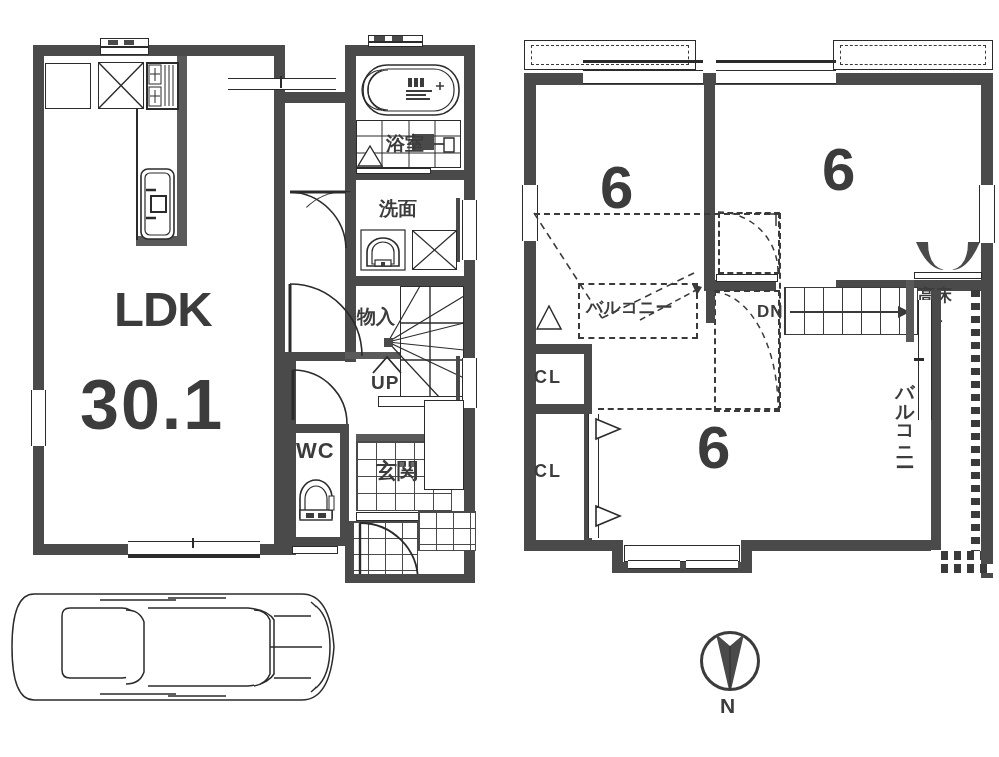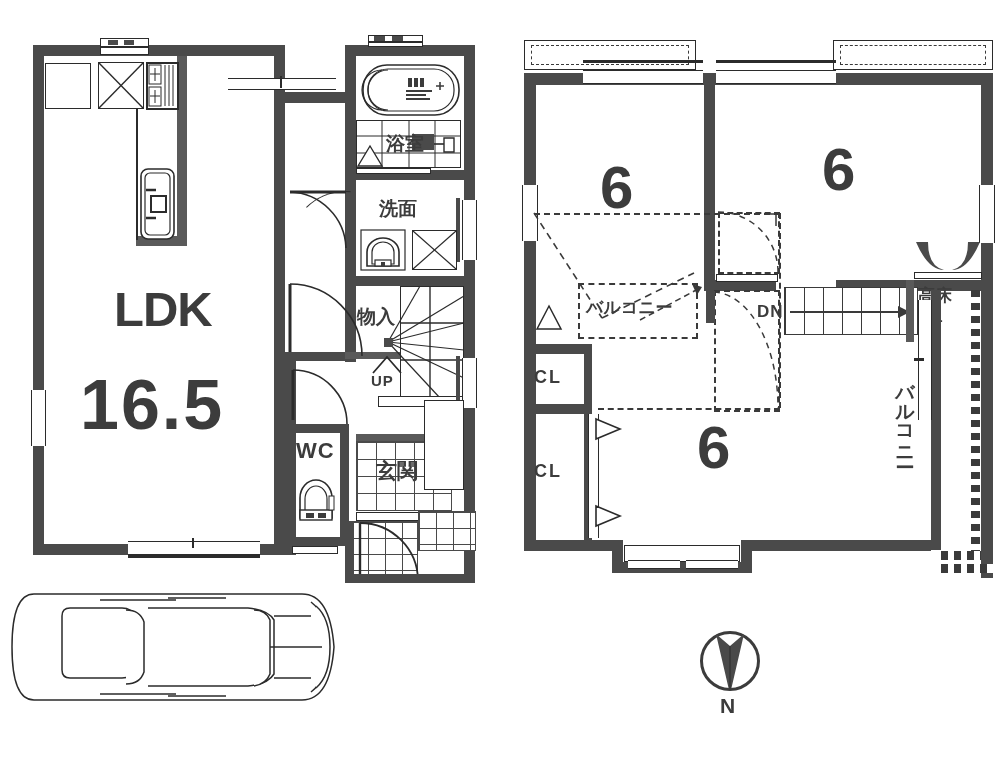--- a/index.html
+++ b/index.html
@@ -194,21 +194,21 @@
     <div style="position:absolute;left:140px;top:168px;width:35px;height:72px;">
       <svg style="width:35px;height:72px;">
         <rect x="1" y="1" width="33" height="70" rx="7" fill="#ffffff" stroke="#2b2b2b" stroke-width="1.6"></rect>
         <rect x="5" y="5" width="25" height="62" rx="5" fill="#ffffff" stroke="#2b2b2b" stroke-width="1.2"></rect>
         <rect x="11" y="28" width="15" height="16" fill="#ffffff" stroke="#2b2b2b" stroke-width="2"></rect>
         <path d="M6 22 h10 M6 50 h10" stroke="#2b2b2b" stroke-width="2.4"></path>
       </svg>
     </div>
 
     <div class="lbl" style="left:114px; top:285px; font-size:49px; letter-spacing:-1px;">LDK</div>
-    <div class="lbl" style="left:80px; top:370px; font-size:70px; letter-spacing:2px;">16.5</div>
+    <div class="lbl" style="left:80px; top:370px; font-size:70px; letter-spacing:2px;">30.1</div>
 
     <div class="wall" style="left:285px; top:92px; width:60px; height:11px;"></div>
     <div class="win" style="left:228px; top:78px; width:108px; height:12px;"></div>
     <div class="line" style="left:280px; top:76px; width:2px; height:12px;"></div>
 
     <div class="wall" style="left:345px; top:45px;  width:130px; height:11px;"></div>
     <div class="wall" style="left:345px; top:45px;  width:11px;  height:135px;"></div>
     <div class="wall" style="left:464px; top:45px;  width:11px;  height:537px;"></div>
     <div class="wall" style="left:345px; top:170px; width:119px; height:10px;"></div>
 
@@ -294,21 +294,21 @@
 
       <line x1="-12" y1="56" x2="64" y2="10" stroke="#2b2b2b" stroke-width="1.2"></line>
       <line x1="-12" y1="56" x2="64" y2="37" stroke="#2b2b2b" stroke-width="1.2"></line>
       <line x1="-12" y1="56" x2="64" y2="64" stroke="#2b2b2b" stroke-width="1.2"></line>
       <line x1="-12" y1="56" x2="64" y2="92" stroke="#2b2b2b" stroke-width="1.2"></line>
       <line x1="-12" y1="56" x2="40" y2="112" stroke="#2b2b2b" stroke-width="1.2"></line>
       <line x1="-12" y1="56" x2="20" y2="0" stroke="#2b2b2b" stroke-width="1.2"></line>
       <rect x="-16" y="52" width="9" height="9" fill="#4a4a4a"></rect>
     </svg>
     <div class="hollow" style="left:378px; top:396px; width:86px; height:11px;"></div>
-    <div class="lbl" style="left:371px; top:373px; font-size:15px; letter-spacing:1px;">UP</div>
+    <div class="lbl" style="left:371px; top:373px; font-size:19px; letter-spacing:1px;">UP</div>
     <svg style="position:absolute;left:372px;top:356px;width:30px;height:18px;">
       <path d="M1 17 L15 1 L29 17" fill="none" stroke="#2b2b2b" stroke-width="1.8"></path>
     </svg>
     <div class="win-v" style="left:462px; top:358px; width:15px; height:50px;"></div>
     <div class="line" style="left:456px; top:356px; width:4px; height:54px; background:#4a4a4a;"></div>
 
     <div class="wall" style="left:285px; top:352px; width:11px; height:203px;"></div>
     <div class="wall" style="left:285px; top:352px; width:60px; height:9px;"></div>
 
     <svg style="position:absolute;left:288px;top:282px;width:76px;height:76px;">

